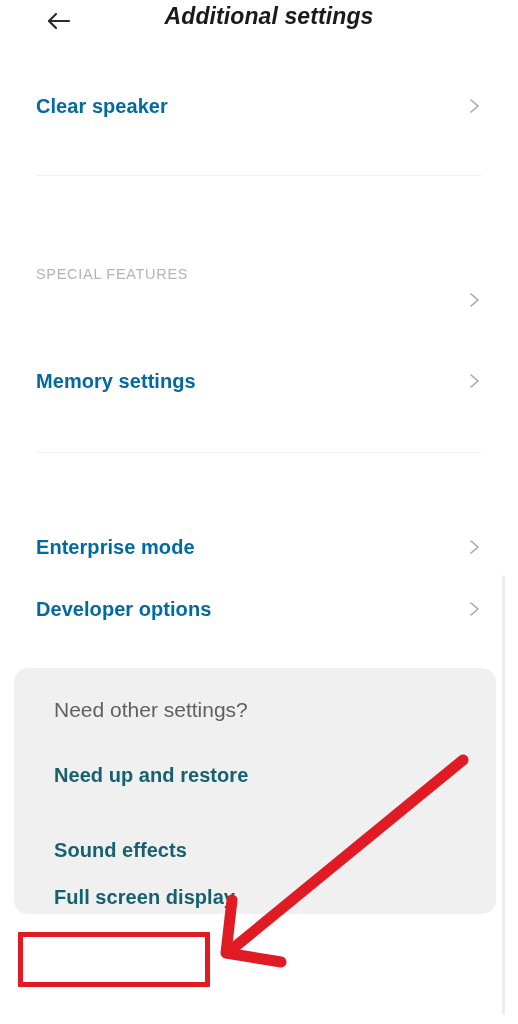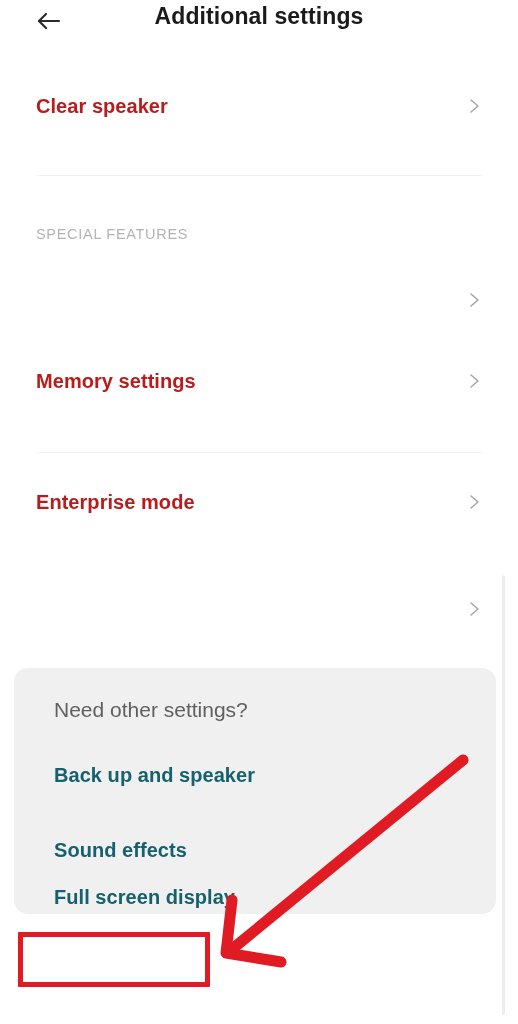--- a/index.html
+++ b/index.html
@@ -12,23 +12,24 @@
     height: 1024px;
     position: relative;
     overflow: hidden;
     font-family: "Liberation Sans", sans-serif;
     -webkit-font-smoothing: antialiased;
   }
 
   
   .header {
     position: absolute;
-    top: 0; left: 0;
+    top: 0; left: 10px;
     width: 444px;
     height: 62px;
+    font-style: italic;
   }
   .back-btn {
     position: absolute;
     left: 28px; top: 2px;
     width: 42px; height: 38px;
     display: flex;
     align-items: center;
     justify-content: center;
   }
   .back-btn svg { display: block; }
@@ -50,21 +51,21 @@
     width: 518px;
     height: 46px;
     display: flex;
     align-items: center;
   }
   .row-label {
     position: absolute;
     left: 36px;
     font-size: 20px;
     font-weight: bold;
-    color: #b91c1c;
+    color: #0369a1;
     letter-spacing: 0.05px;
     white-space: nowrap;
   }
   .chevron {
     position: absolute;
     left: 464px;
     top: 50%;
     transform: translateY(-50%);
     width: 20px; height: 20px;
   }
@@ -79,20 +80,21 @@
   }
 
   .section-label {
     position: absolute;
     left: 36px;
     font-size: 14.5px;
     font-weight: normal;
     color: #b4b4b4;
     letter-spacing: 0.7px;
     white-space: nowrap;
+    margin-top: 40px;
   }
 
   
   .scrollbar-track {
     position: absolute;
     left: 502px;
     top: 575px;
     width: 3px;
     height: 440px;
     background: #ececec;
@@ -186,42 +188,43 @@
   <span class="row-label">Memory settings</span>
   <span class="chevron">
     <svg width="20" height="20" viewBox="0 0 20 20">
       <path d="M7 4 L14 10 L7 16" stroke="#a6a6a6" stroke-width="1.6" fill="none" stroke-linecap="round" stroke-linejoin="round"></path>
     </svg>
   </span>
 </div>
 
 <div class="divider" style="top:452px"></div>
 
-<div class="row" style="top:479px">
+<div class="row" style="top:524px">
   <span class="row-label">Enterprise mode</span>
   <span class="chevron">
     <svg width="20" height="20" viewBox="0 0 20 20">
       <path d="M7 4 L14 10 L7 16" stroke="#a6a6a6" stroke-width="1.6" fill="none" stroke-linecap="round" stroke-linejoin="round"></path>
     </svg>
   </span>
 </div>
 
 <div class="row" style="top:586px">
+  <span class="row-label">Developer options</span>
   <span class="chevron">
     <svg width="20" height="20" viewBox="0 0 20 20">
       <path d="M7 4 L14 10 L7 16" stroke="#a6a6a6" stroke-width="1.6" fill="none" stroke-linecap="round" stroke-linejoin="round"></path>
     </svg>
   </span>
 </div>
 
 <div class="scrollbar-track"></div>
 
 <div class="bottom-panel">
   <div class="panel-heading">Need other settings?</div>
-  <a class="panel-link" style="top:96px">Back up and speaker</a>
+  <a class="panel-link" style="top:96px">Need up and restore</a>
   <a class="panel-link" style="top:171px">Sound effects</a>
   <a class="panel-link" style="top:218px">Full screen display</a>
 </div>
 
 <div class="annot-box"></div>
 
 <svg class="annot-arrow" viewBox="0 0 518 1024">
   <path d="M463 760 L231 950" stroke="#e01b24" stroke-width="11" fill="none" stroke-linecap="round"></path>
   <path d="M232 900 L226 953 L281 962" stroke="#e01b24" stroke-width="11" fill="none" stroke-linecap="round" stroke-linejoin="round"></path>
 </svg>

